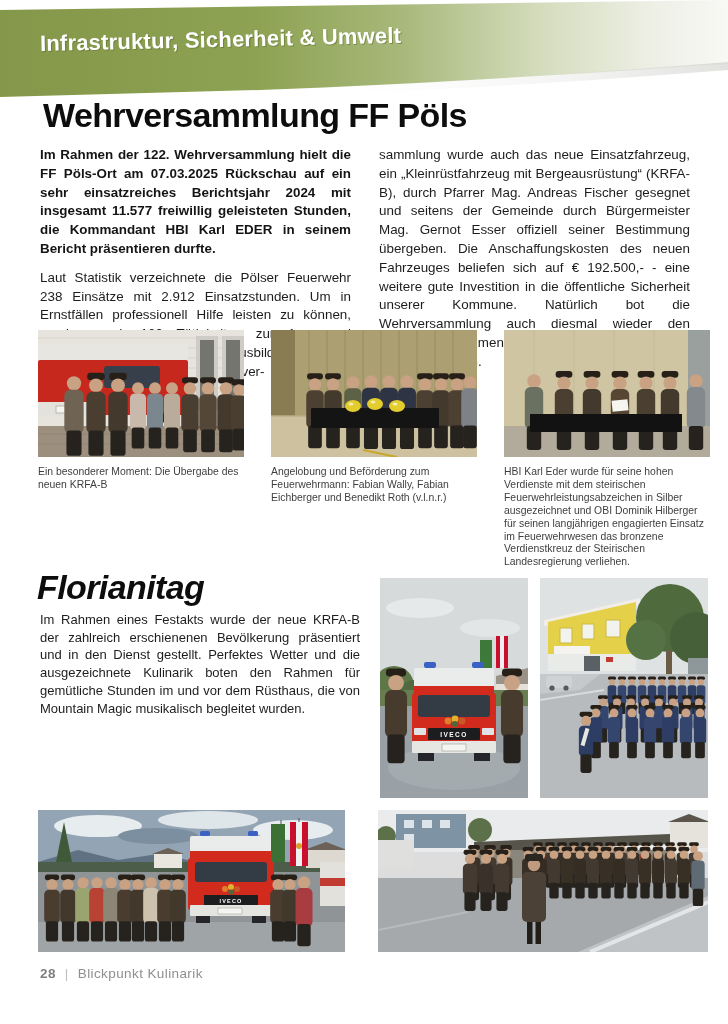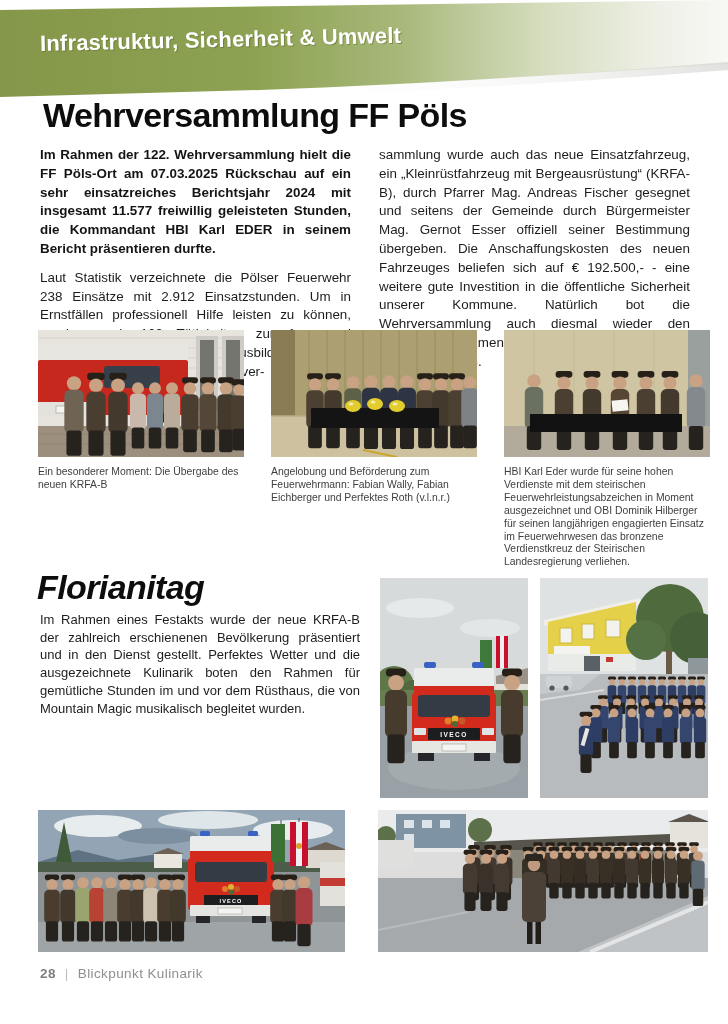--- a/index.html
+++ b/index.html
@@ -164,21 +164,21 @@
         <rect x="40" y="78" width="128" height="20" rx="1" fill="#141414"></rect>
         <g>
           <ellipse cx="82" cy="76" rx="8" ry="6" fill="#e3cc2e"></ellipse>
             <ellipse cx="80" cy="74" rx="2.5" ry="1.5" fill="#f4ecb0"></ellipse>
           <ellipse cx="104" cy="74" rx="8" ry="6" fill="#e3cc2e"></ellipse>
             <ellipse cx="102" cy="72" rx="2.5" ry="1.5" fill="#f4ecb0"></ellipse>
           <ellipse cx="126" cy="76" rx="8" ry="6" fill="#e3cc2e"></ellipse>
             <ellipse cx="124" cy="74" rx="2.5" ry="1.5" fill="#f4ecb0"></ellipse>
         </g>
       </svg>
-      <figcaption>Angelobung und Beförderung zum Feuerwehrmann: Fabian Wally, Fabian Eichberger und Perfektes Roth (v.l.n.r.)</figcaption>
+      <figcaption>Angelobung und Beförderung zum Feuerwehrmann: Fabian Wally, Fabian Eichberger und Benedikt Roth (v.l.n.r.)</figcaption>
     </figure>
 
     <figure>
       <svg class="photo" width="206" height="127" viewBox="0 0 206 127">
         <rect width="206" height="96" fill="#d0c5a2"></rect>
         <g stroke="#c2b78f" stroke-width="1" opacity="0.8">
           <line x1="30" y1="0" x2="30" y2="96"></line>
             <line x1="70" y1="0" x2="70" y2="96"></line>
           <line x1="110" y1="0" x2="110" y2="96"></line>
             <line x1="150" y1="0" x2="150" y2="96"></line>
@@ -188,21 +188,21 @@
         <use href="#pcv" fill="#6a7160" transform="translate(30 84) scale(2.0)"></use>
         <use href="#pof" fill="#4b3f32" transform="translate(60 84) scale(2.0)"></use>
         <use href="#pof" fill="#43392d" transform="translate(88 84) scale(2.0)"></use>
         <use href="#pof" fill="#584634" transform="translate(116 84) scale(2.0)"></use>
         <use href="#pof" fill="#4b3f32" transform="translate(142 84) scale(2.0)"></use>
         <use href="#pof" fill="#43392d" transform="translate(166 84) scale(2.0)"></use>
         <use href="#pcv" fill="#84898d" transform="translate(192 84) scale(2.0)"></use>
         <rect x="108" y="70" width="16" height="11" fill="#f6f5f0" transform="rotate(-6 116 75)"></rect>
         <rect x="26" y="84" width="152" height="18" fill="#121212"></rect>
       </svg>
-      <figcaption>HBI Karl Eder wurde für seine hohen Verdienste mit dem steirischen Feuerwehrleistungsabzeichen in Moment ausgezeichnet und OBI Dominik Hilberger für seinen langjährigen engagierten Einsatz im Feuerwehrwesen das bronzene Verdienstkreuz der Steirischen Landesregierung verliehen.</figcaption>
+      <figcaption>HBI Karl Eder wurde für seine hohen Verdienste mit dem steirischen Feuerwehrleistungsabzeichen in Silber ausgezeichnet und OBI Dominik Hilberger für seinen langjährigen engagierten Einsatz im Feuerwehrwesen das bronzene Verdienstkreuz der Steirischen Landesregierung verliehen.</figcaption>
     </figure>
   </div>
 
   <h1 class="h-big" id="a2-title">Florianitag</h1>
 
   <div class="flori-text">
     <p class="body">Im Rahmen eines Festakts wurde der neue KRFA-B der zahlreich erschienenen Bevölkerung präsentiert und in den Dienst gestellt. Perfektes Wetter und die ausgezeichnete Kulinarik boten den Rahmen für gemütliche Stunden im und vor dem Rüsthaus, die von Mountain Magic musikalisch begleitet wurden.</p>
   </div>
 
   <svg class="abs photo" style="left:380px;top:578px" width="148" height="220" viewBox="0 0 148 220">

